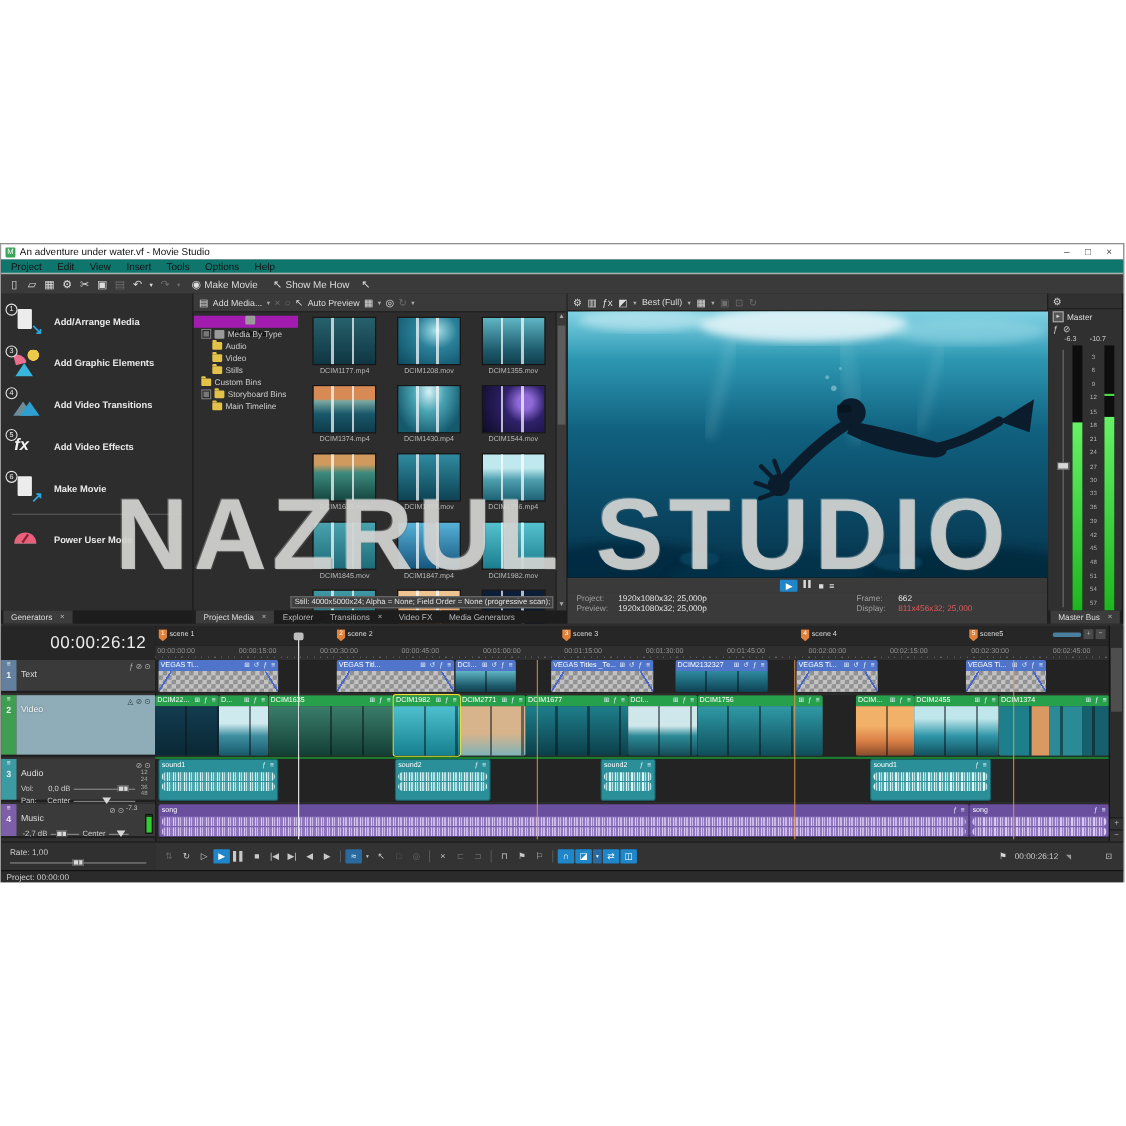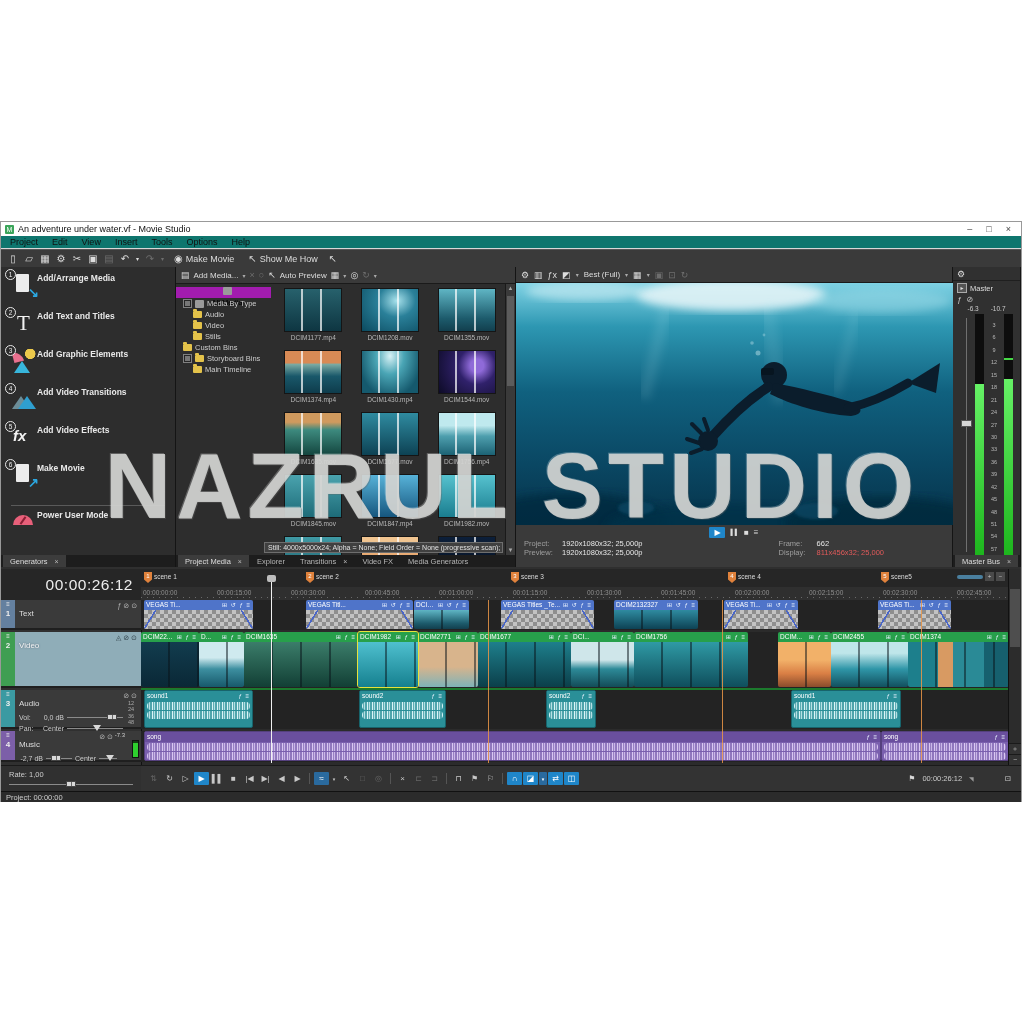--- a/index.html
+++ b/index.html
@@ -20,21 +20,21 @@
   
   .content{position:absolute;left:0;top:45px;right:0;height:300px;display:flex;}
   .panel{position:relative;background:#2d2d2d;border-right:1px solid #141414;box-sizing:border-box;}
   .tabstrip{position:absolute;left:0;right:0;bottom:0;height:12px;background:#1d1d1d;display:flex;align-items:flex-end;gap:1px;padding-left:2px;}
   .tab{background:#1d1d1d;color:#b5b5b5;font-size:7.5px;padding:1px 7px 1px 7px;display:flex;align-items:center;gap:7px;height:10px;}
   .tab.active{background:#3c3c3c;color:#ddd;}
   .tab .x{font-size:7px;color:#bbb;}
   
   #dashboard{width:175px;}
   #dash-items{padding-top:6px;}
-  .dash-item{display:flex;align-items:flex-start;gap:0;height:38px;padding-left:10px;}
+  .dash-item{display:flex;align-items:center;gap:12px;height:38px;padding-left:10px;}
   .dash-ic{position:relative;width:26px;height:24px;flex:none;}
   .numb{position:absolute;top:-4px;left:-6px;width:9px;height:9px;border:1px solid #e8e8e8;border-radius:50%;background:#2d2d2d;color:#eee;font-size:6.5px;display:flex;align-items:center;justify-content:center;z-index:2;}
   .dash-label{font-size:8.5px;font-weight:bold;color:#e9e9e9;}
   .dash-div{border-top:1px solid #5a5a5a;margin:4px 10px;}
   .ic-media::before,.ic-make::before{content:"";position:absolute;left:5px;top:1px;width:13px;height:18px;background:#ececec;border-radius:1px;}
   .ic-media::after{content:"↘";position:absolute;right:-2px;bottom:-3px;color:#2ba7e0;font-size:13px;font-weight:bold;}
   .ic-make::after{content:"↗";position:absolute;right:-2px;bottom:-3px;color:#2ba7e0;font-size:13px;font-weight:bold;}
   .ic-text::before{content:"T";position:absolute;left:6px;top:0;font-family:"Liberation Serif",serif;font-size:21px;color:#f2f2f2;}
   .ic-shapes{background:radial-gradient(circle at 74% 20%,#ecc94b 0 5px,transparent 5.5px);}
   .ic-shapes::before{content:"";position:absolute;left:3px;bottom:0;width:0;height:0;border-left:8px solid transparent;border-right:8px solid transparent;border-bottom:12px solid #38b6dc;}
@@ -263,26 +263,20 @@
 
   <div class="content">
 
     <div class="panel" id="dashboard">
       <div id="dash-items">
           <div class="dash-item">
             <div class="dash-ic ic-media">
               <div class="numb">1</div>
             </div>
             <div class="dash-label">Add/Arrange Media</div>
-          </div>
-          <div class="dash-item">
-            <div class="dash-ic ic-text">
-              <div class="numb">2</div>
-            </div>
-            <div class="dash-label">Add Text and Titles</div>
           </div>
           <div class="dash-item">
             <div class="dash-ic ic-shapes">
               <div class="numb">3</div>
             </div>
             <div class="dash-label">Add Graphic Elements</div>
           </div>
           <div class="dash-item">
             <div class="dash-ic ic-trans">
               <div class="numb">4</div>

